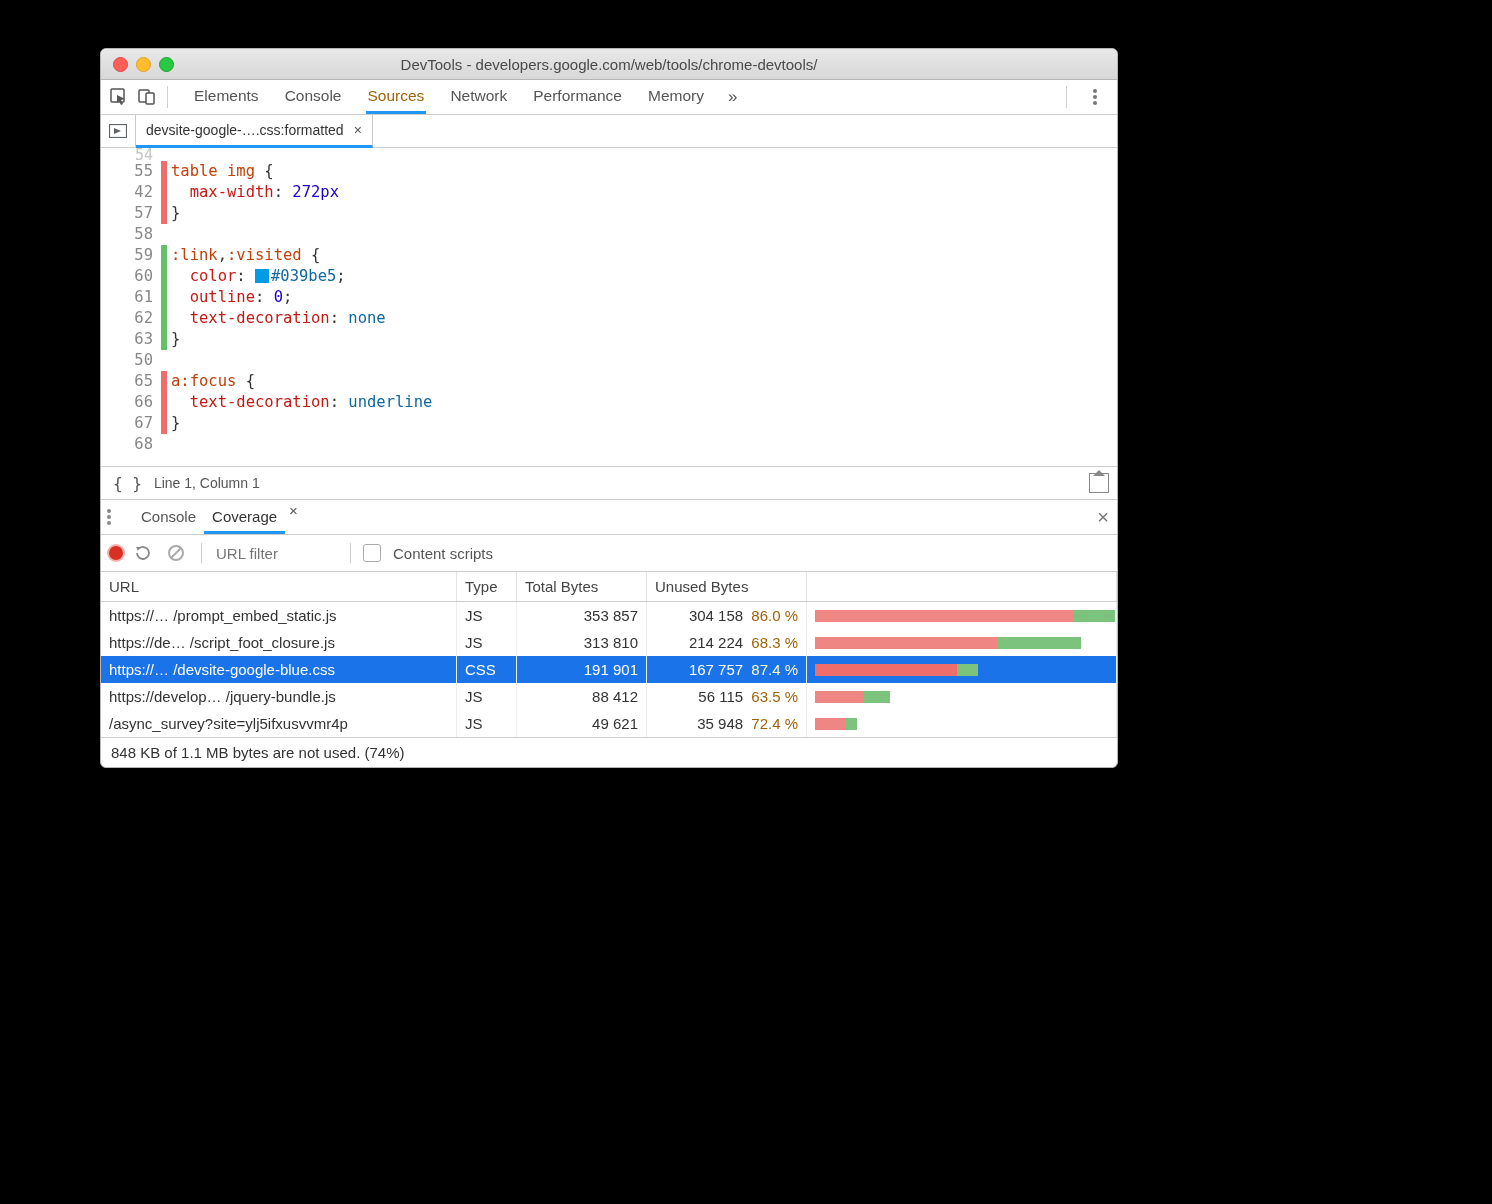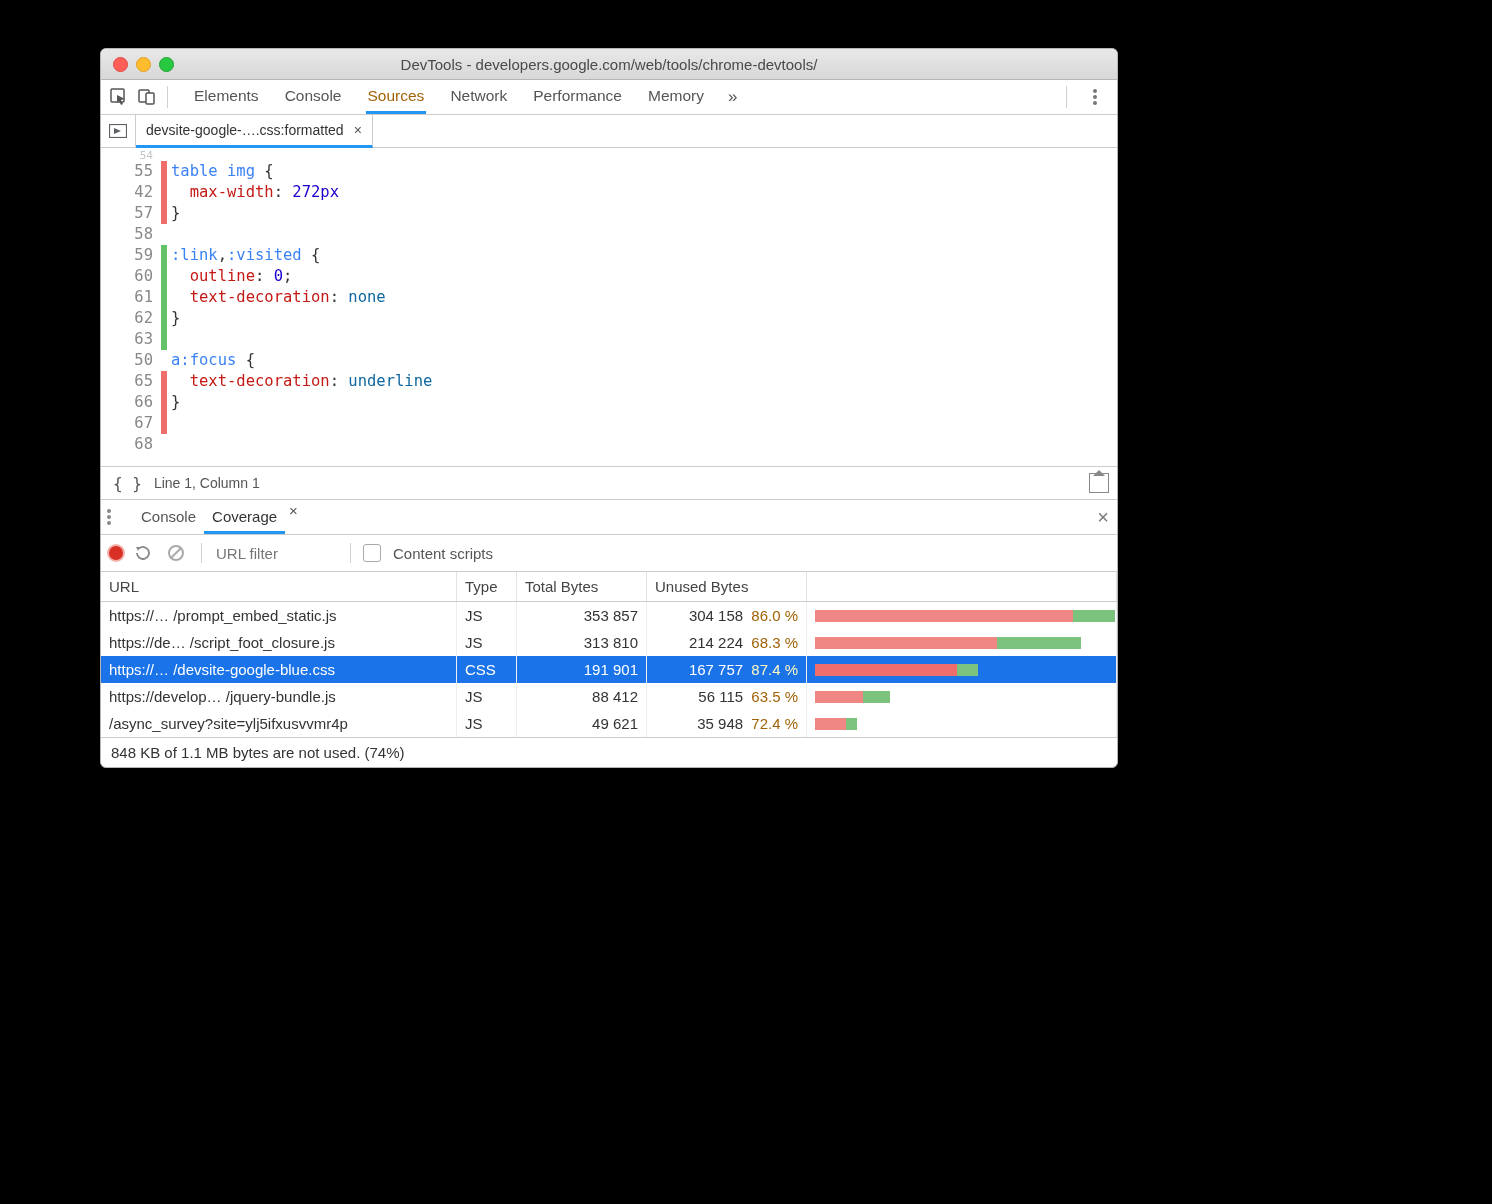--- a/index.html
+++ b/index.html
@@ -113,30 +113,30 @@
     font-family: Menlo, Consolas, monospace;
     font-size: 15.5px;
     line-height: 21px;
     padding: 2px 0 8px 0;
     height: 308px;
     overflow:hidden;
     position:relative;
   }
   .gutter-nums { text-align:right; color:#888; padding-right:8px; }
   .gutter-nums div { height:21px; }
-  .gutter-nums .top { font-size:11px; opacity:0.5; height:11px; line-height:11px; }
+  .gutter-nums .top { font-size:15px; opacity:0.5; height:11px; line-height:11px; }
   .cov-col {  }
   .cov-col div { height:21px; width:6px; }
   .cov-col .top { height:11px; }
   .cov-used   { background:#63c168; }
   .cov-unused { background:#ef6e6b; }
   .codecol { padding-left:4px; }
   .codecol pre { margin:0; height:21px; white-space:pre; }
   .codecol .top { height:11px; overflow:hidden; }
-  .tok-sel  { color:#3b82f6; }
+  .tok-sel  { color:#c2410c; }
   .tok-prop { color:#c41a16; }
   .tok-val  { color:#0f68a0; }
   .tok-num  { color:#1c00cf; }
   .swatch {
     display:inline-block; width:14px; height:14px; margin-right:2px;
     background:#039be5; vertical-align:-2px;
   }
 
   .editor-cut {
     position:absolute; bottom:0; left:0; right:0; height:14px;
@@ -351,20 +351,21 @@
         <div class="cov-unused"></div>
         <div></div>
       </div>
     <div class="codecol" id="code-col">
         <div class="top"></div>
         <pre><span class="tok-sel">table img</span> {</pre>
         <pre>  <span class="tok-prop">max-width</span>: <span class="tok-num">272px</span></pre>
         <pre>}</pre>
         <pre></pre>
         <pre><span class="tok-sel">:link</span>,<span class="tok-sel">:visited</span> {</pre>
+        <pre>  <span class="tok-prop">color</span>: <span class="swatch"></span><span class="tok-val">#039be5</span>;</pre>
         <pre>  <span class="tok-prop">outline</span>: <span class="tok-num">0</span>;</pre>
         <pre>  <span class="tok-prop">text-decoration</span>: <span class="tok-val">none</span></pre>
         <pre>}</pre>
         <pre></pre>
         <pre><span class="tok-sel">a:focus</span> {</pre>
         <pre>  <span class="tok-prop">text-decoration</span>: <span class="tok-val">underline</span></pre>
         <pre>}</pre>
         <pre></pre>
       </div>
     <div class="editor-cut"></div>

